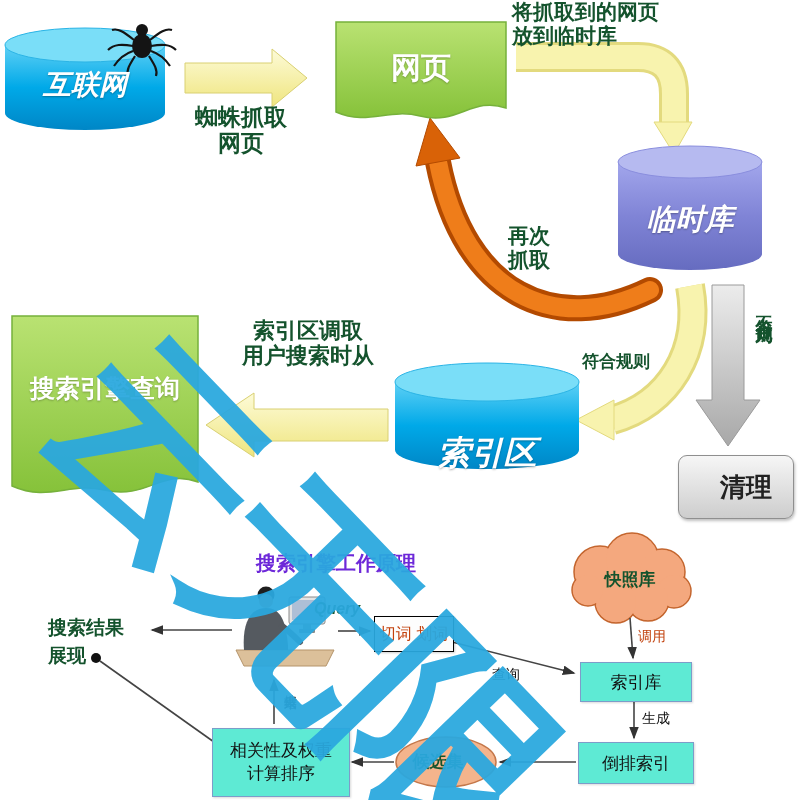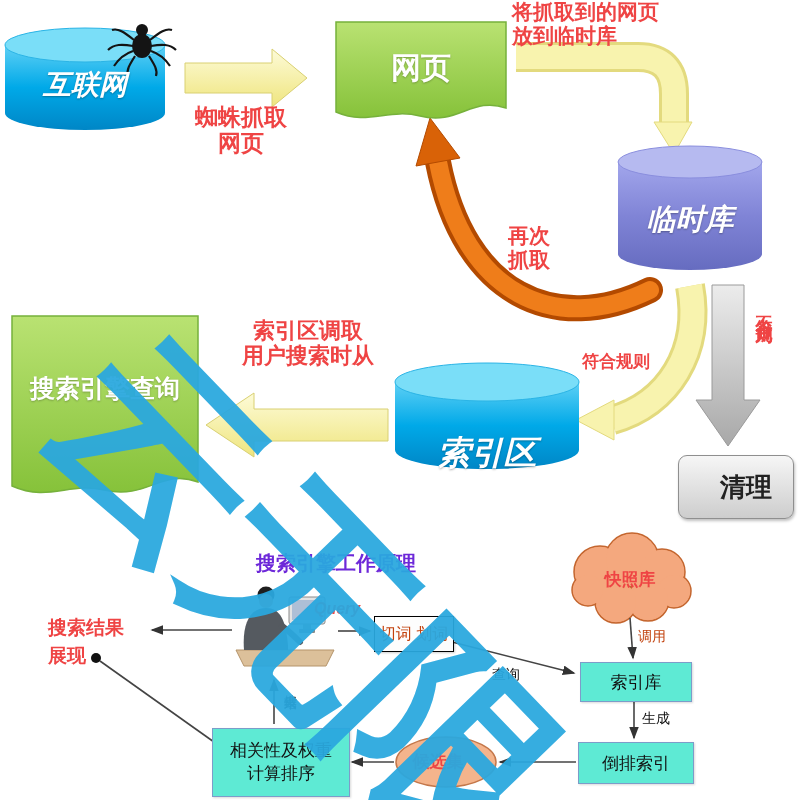--- a/index.html
+++ b/index.html
@@ -1,18 +1,18 @@
 <!DOCTYPE html>
 <html><head>
 <meta charset="utf-8">
 <style>
   html,body{margin:0;padding:0;background:#fff;font-family:"Liberation Sans","DejaVu Sans",sans-serif;}
   #canvas{position:relative;width:800px;height:800px;background:#fff;overflow:hidden;}
   .abs{position:absolute;}
-  .lbl{font-weight:bold;color:#ef4444;line-height:1.15;}
+  .lbl{font-weight:bold;color:#14532d;line-height:1.15;}
   .ctr{text-align:center;}
   .cylText{color:#fff;font-weight:bold;text-align:center;text-shadow:0 1px 2px rgba(0,0,0,.3);font-style:italic;}
   .pageText{color:#fff;font-weight:bold;text-align:center;text-shadow:0 1px 2px rgba(0,0,0,.25);}
   .box-blue{background:#5eead4;border:1px solid #7d9cc9;display:flex;align-items:center;justify-content:center;
             font-size:17px;color:#111;text-align:center;box-shadow:1px 1px 2px rgba(0,0,0,.15);}
   .box-white{background:#fdfdfd;border:1px solid #000000;display:flex;align-items:center;justify-content:center;
             font-size:16px;color:#c2410c;box-shadow:1px 1px 2px rgba(0,0,0,.2);}
   .clean{background:linear-gradient(#f6f6f6,#cdcdcd);border:1px solid #8f8f8f;border-radius:9px;
          display:flex;align-items:center;justify-content:center;font-size:26px;font-weight:bold;color:#222;
          box-shadow:1px 2px 3px rgba(0,0,0,.25);padding-left:20px;}

